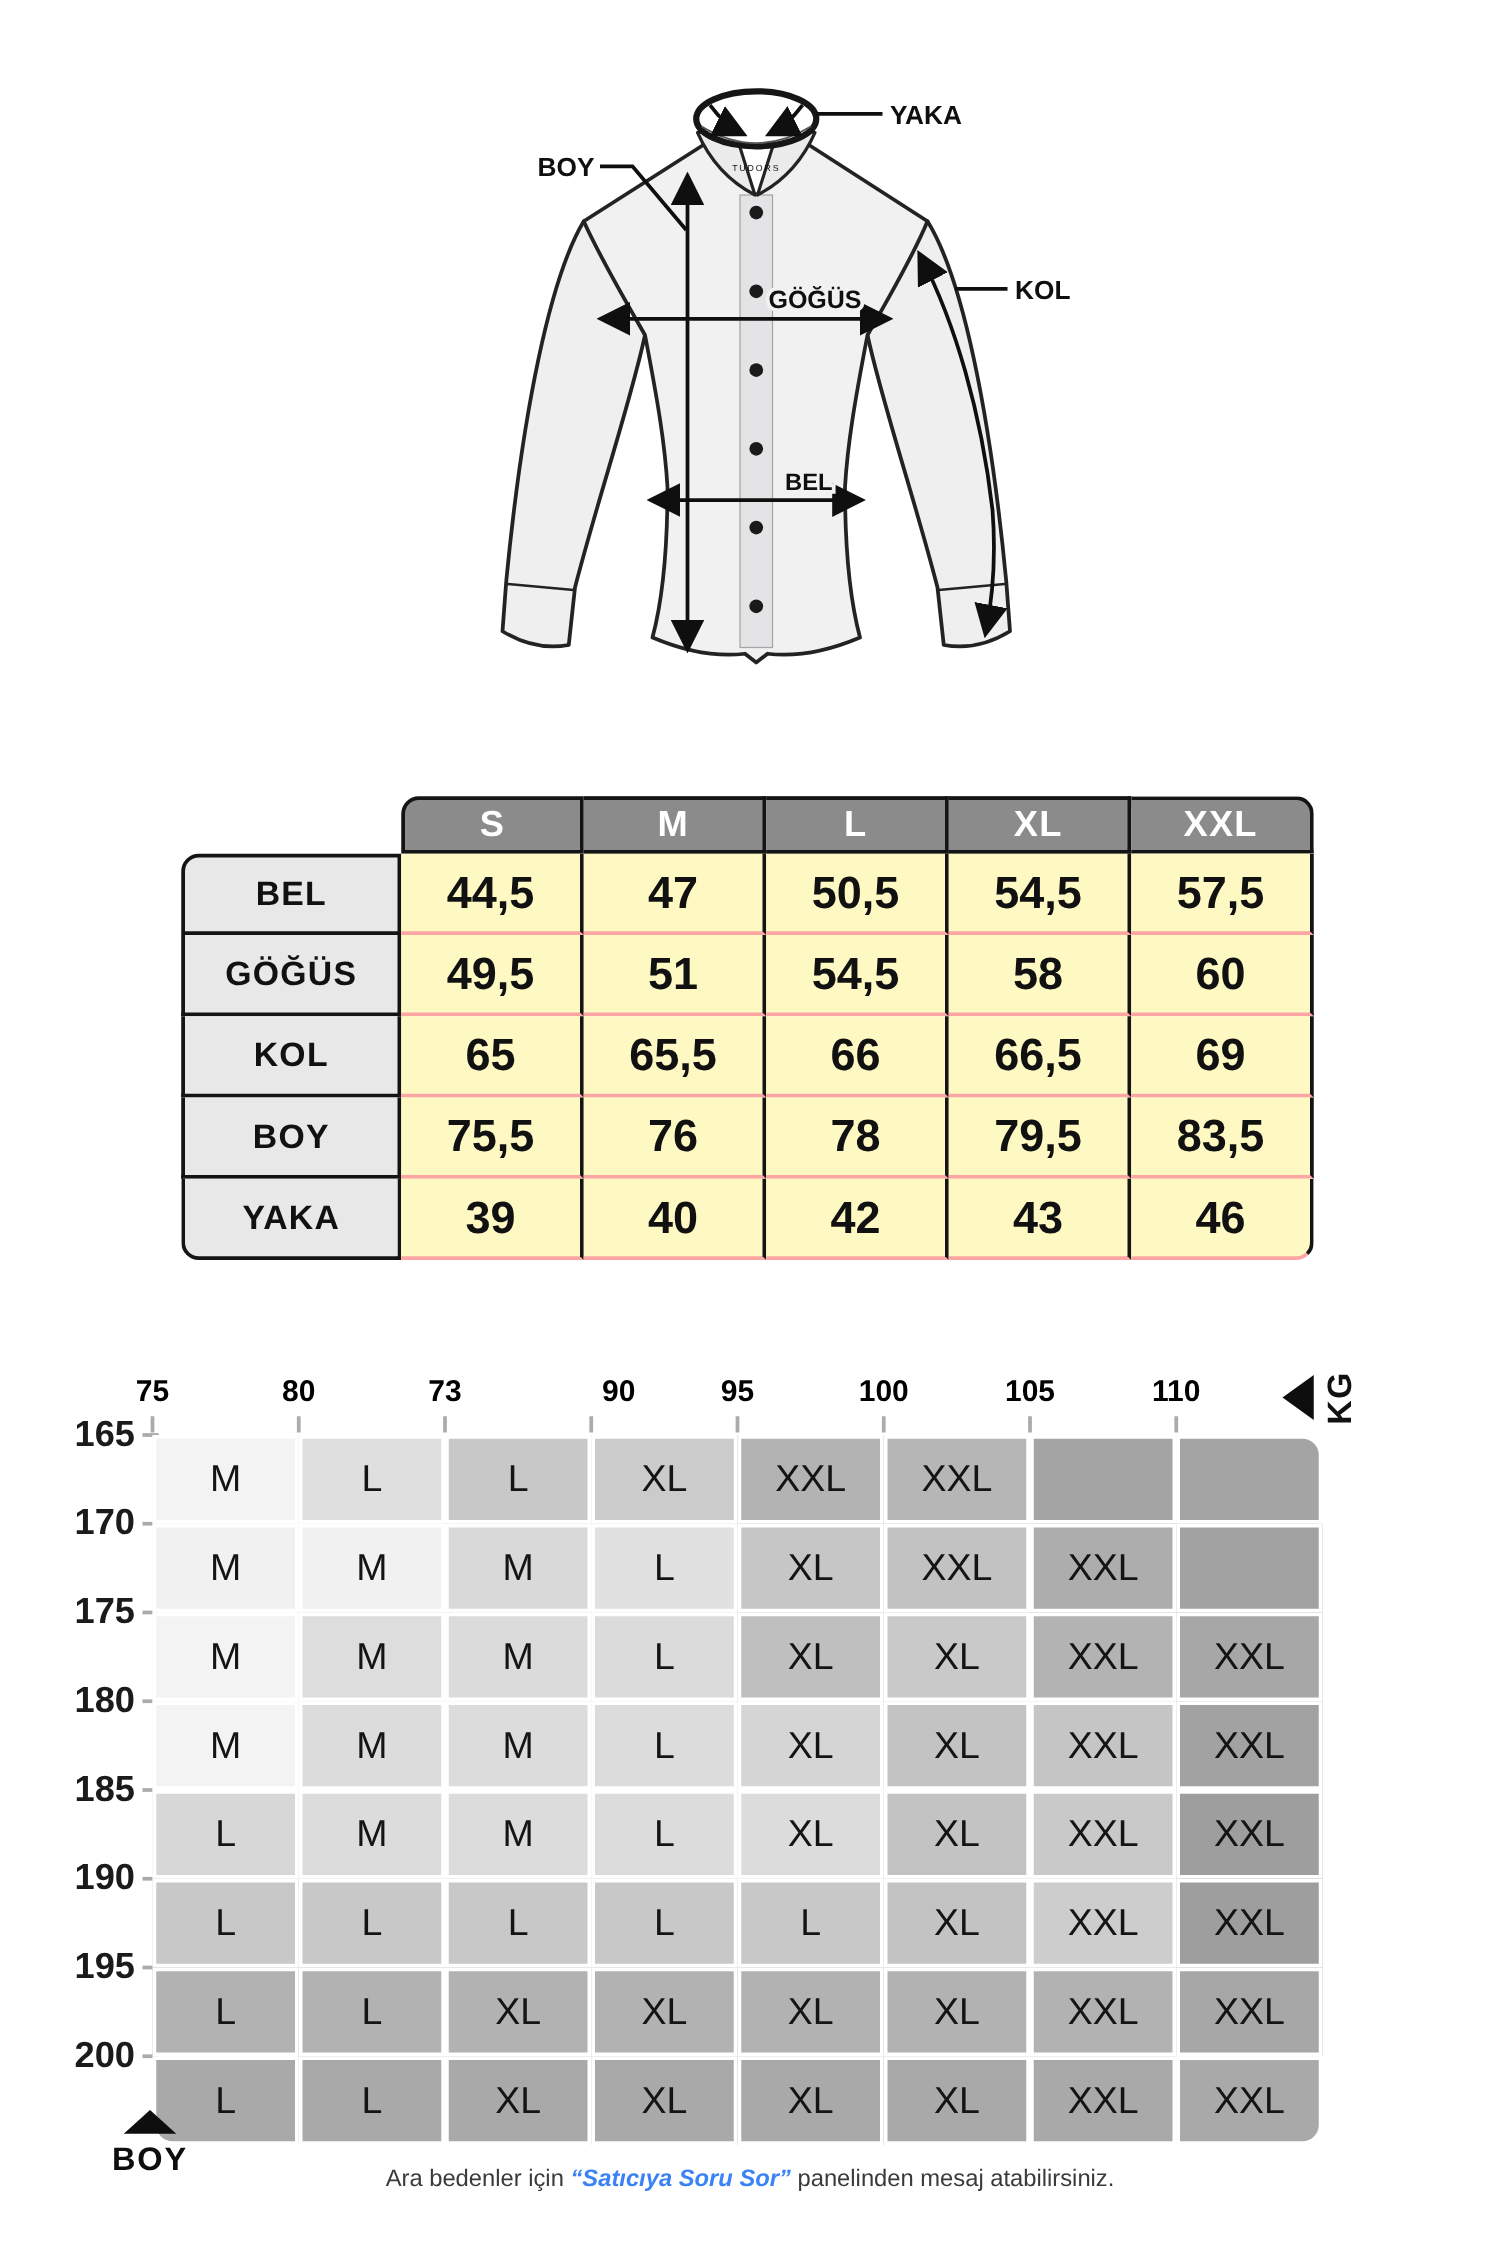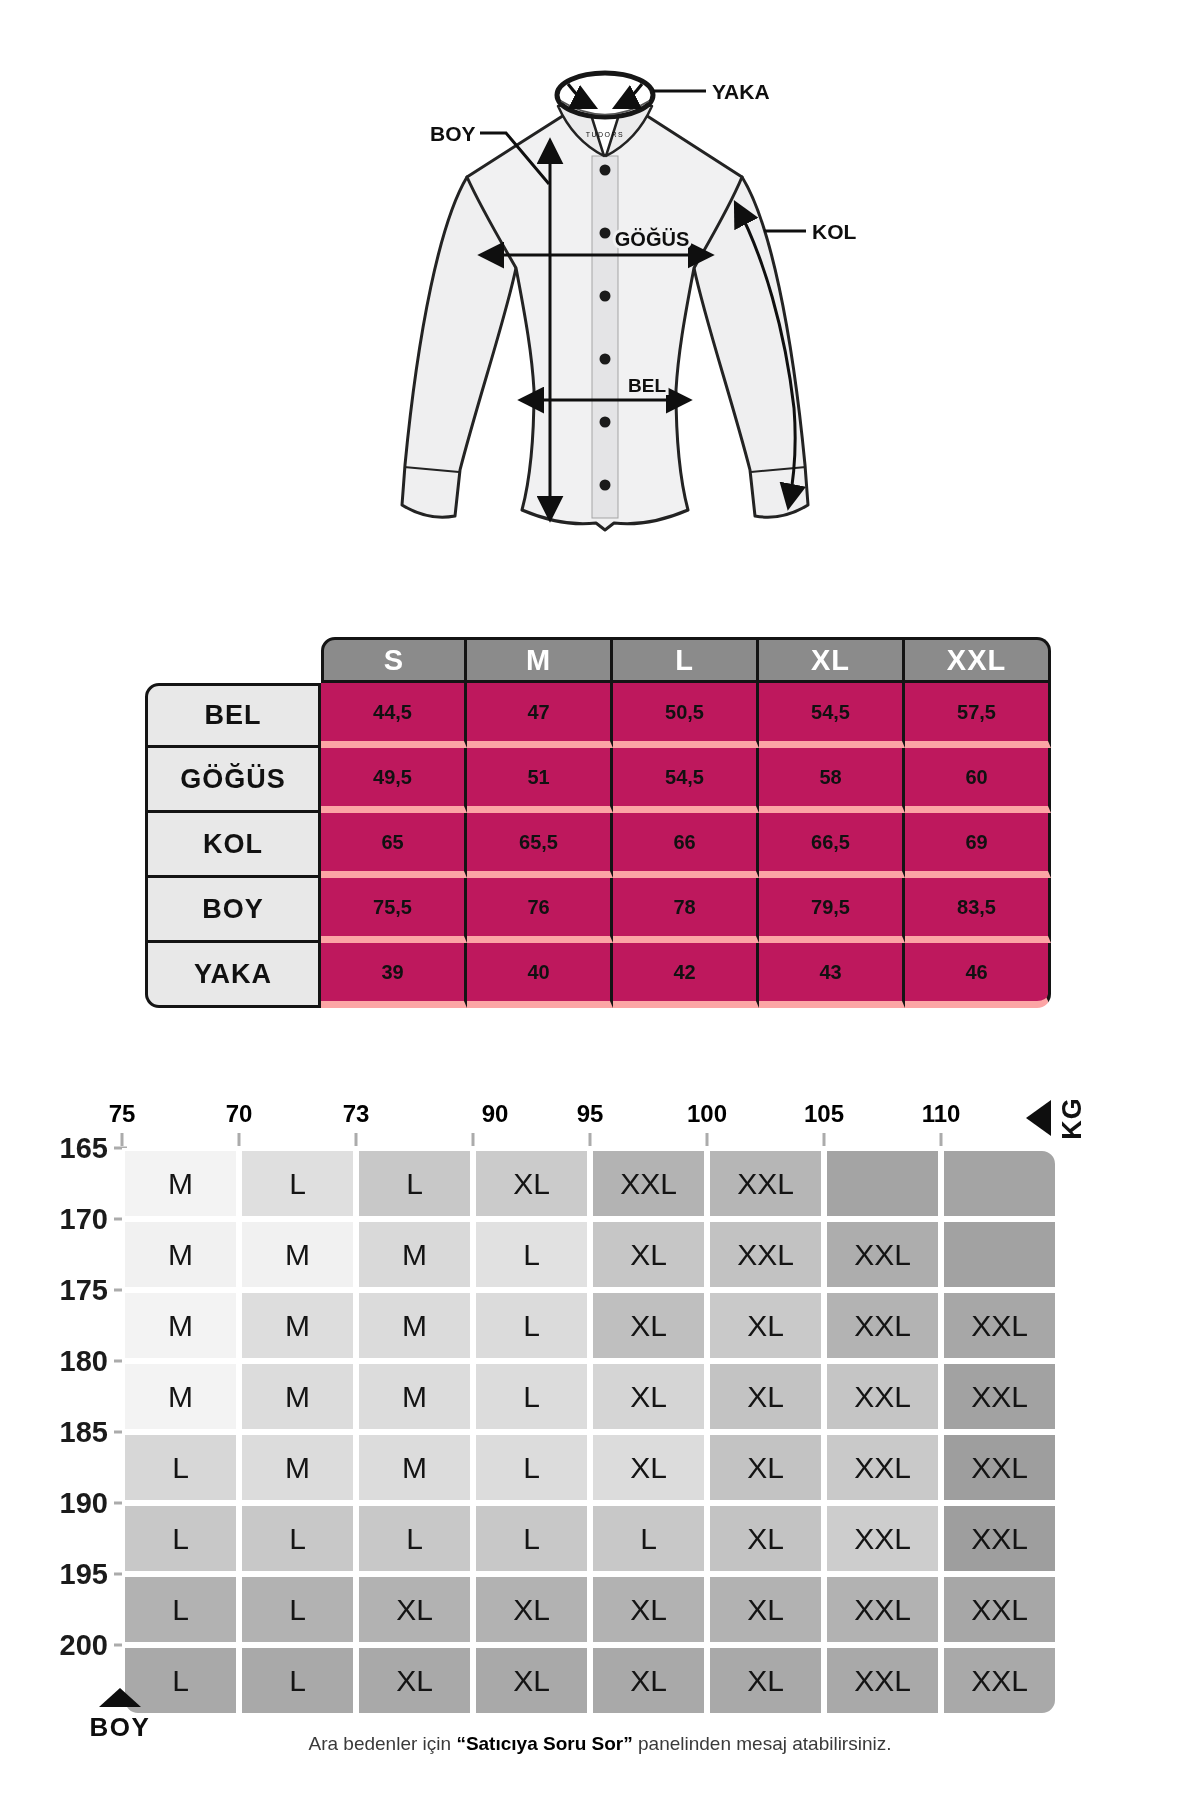--- a/index.html
+++ b/index.html
@@ -24,22 +24,22 @@
   .sizes .hdr{width:146px;height:46px;background:#8b8b8b;color:#fff;font-weight:bold;
               font-size:29px;letter-spacing:1px;border-top:3px solid #141414;
               border-bottom:3px solid #141414;border-right:3px solid #141414;}
   .sizes .hdr.first{border-left:3px solid #141414;border-top-left-radius:14px;}
   .sizes .hdr.last{border-top-right-radius:14px;}
   .sizes .rowlbl{width:176px;height:65px;background:#e8e8e8;font-weight:bold;font-size:27px;
                  letter-spacing:1px;border-left:3px solid #141414;border-right:3px solid #141414;
                  border-bottom:3px solid #141414;}
   .sizes tr.rfirst .rowlbl{border-top:3px solid #141414;border-top-left-radius:14px;}
   .sizes tr.rlast .rowlbl{border-bottom-left-radius:14px;}
-  .sizes .val{width:146px;height:65px;background:#be185d;font-weight:bold;font-size:20px;
-              border-right:3px solid #141414;border-bottom:7px solid #fca5a5;}
+  .sizes .val{width:146px;height:65px;background:#fef9c3;font-weight:bold;font-size:36px;
+              border-right:3px solid #141414;border-bottom:3px solid #fca5a5;}
   .sizes tr.rlast .val.last{border-bottom-right-radius:14px;}
 
   
   .kglbl{position:absolute;top:1100px;transform:translateX(-50%);font-size:24px;
          font-weight:bold;color:#000000;}
   .kgtick{position:absolute;top:1133px;width:3px;height:13px;background:#ababab;
           transform:translateX(-50%);}
   .hlbl{position:absolute;left:36px;width:72px;text-align:right;font-size:29px;
         font-weight:bold;color:#1b1b1b;transform:translateY(-50%);}
   .htick{position:absolute;left:114px;width:13px;height:3px;background:#ababab;
@@ -58,21 +58,21 @@
   .kgtxt{display:inline-block;font-size:27px;font-weight:bold;letter-spacing:1px;
          transform:rotate(-90deg);}
 
   .boymark{position:absolute;left:72px;top:1688px;width:96px;text-align:center;}
   .boytri{margin:0 auto;width:0;height:0;border-left:21px solid transparent;
           border-right:21px solid transparent;border-bottom:19px solid #0e0e0e;}
   .boytxt{font-size:26px;font-weight:bold;letter-spacing:1.5px;margin-top:5px;color:#0e0e0e;}
 
   .footer{position:absolute;left:0;top:1733px;width:1200px;text-align:center;
           font-size:19px;color:#3a3a3a;}
-  .footer b{color:#000000;}
+  .footer b{color:#3b82f6;font-style:italic;}
 </style>
 </head>
 <body>
 
 <div class="canvas">
 
   <svg class="shirt" viewBox="0 0 1200 560">
     <defs>
       <marker id="ah" markerWidth="9" markerHeight="9" viewBox="0 0 10 10" refX="7.5" refY="5" orient="auto-start-reverse" markerUnits="strokeWidth">
         <path d="M0,0 L10,5 L0,10 Z" fill="#0f0f0f"></path>
@@ -182,21 +182,21 @@
       <td class="val">40</td>
       <td class="val">42</td>
       <td class="val">43</td>
       <td class="val last">46</td>
     </tr>
   </tbody>
     </table>
 
 
   <div class="kglbl" style="left:122px">75</div>
-  <div class="kglbl" style="left:239px">70</div>
+  <div class="kglbl" style="left:239px">80</div>
   <div class="kglbl" style="left:356px">73</div>
   <div class="kglbl" style="left:495px">90</div>
   <div class="kglbl" style="left:590px">95</div>
   <div class="kglbl" style="left:707px">100</div>
   <div class="kglbl" style="left:824px">105</div>
   <div class="kglbl" style="left:941px">110</div>
   <div class="kgtick" style="left:122px"></div>
   <div class="kgtick" style="left:239px"></div>
   <div class="kgtick" style="left:356px"></div>
   <div class="kgtick" style="left:473px"></div>

